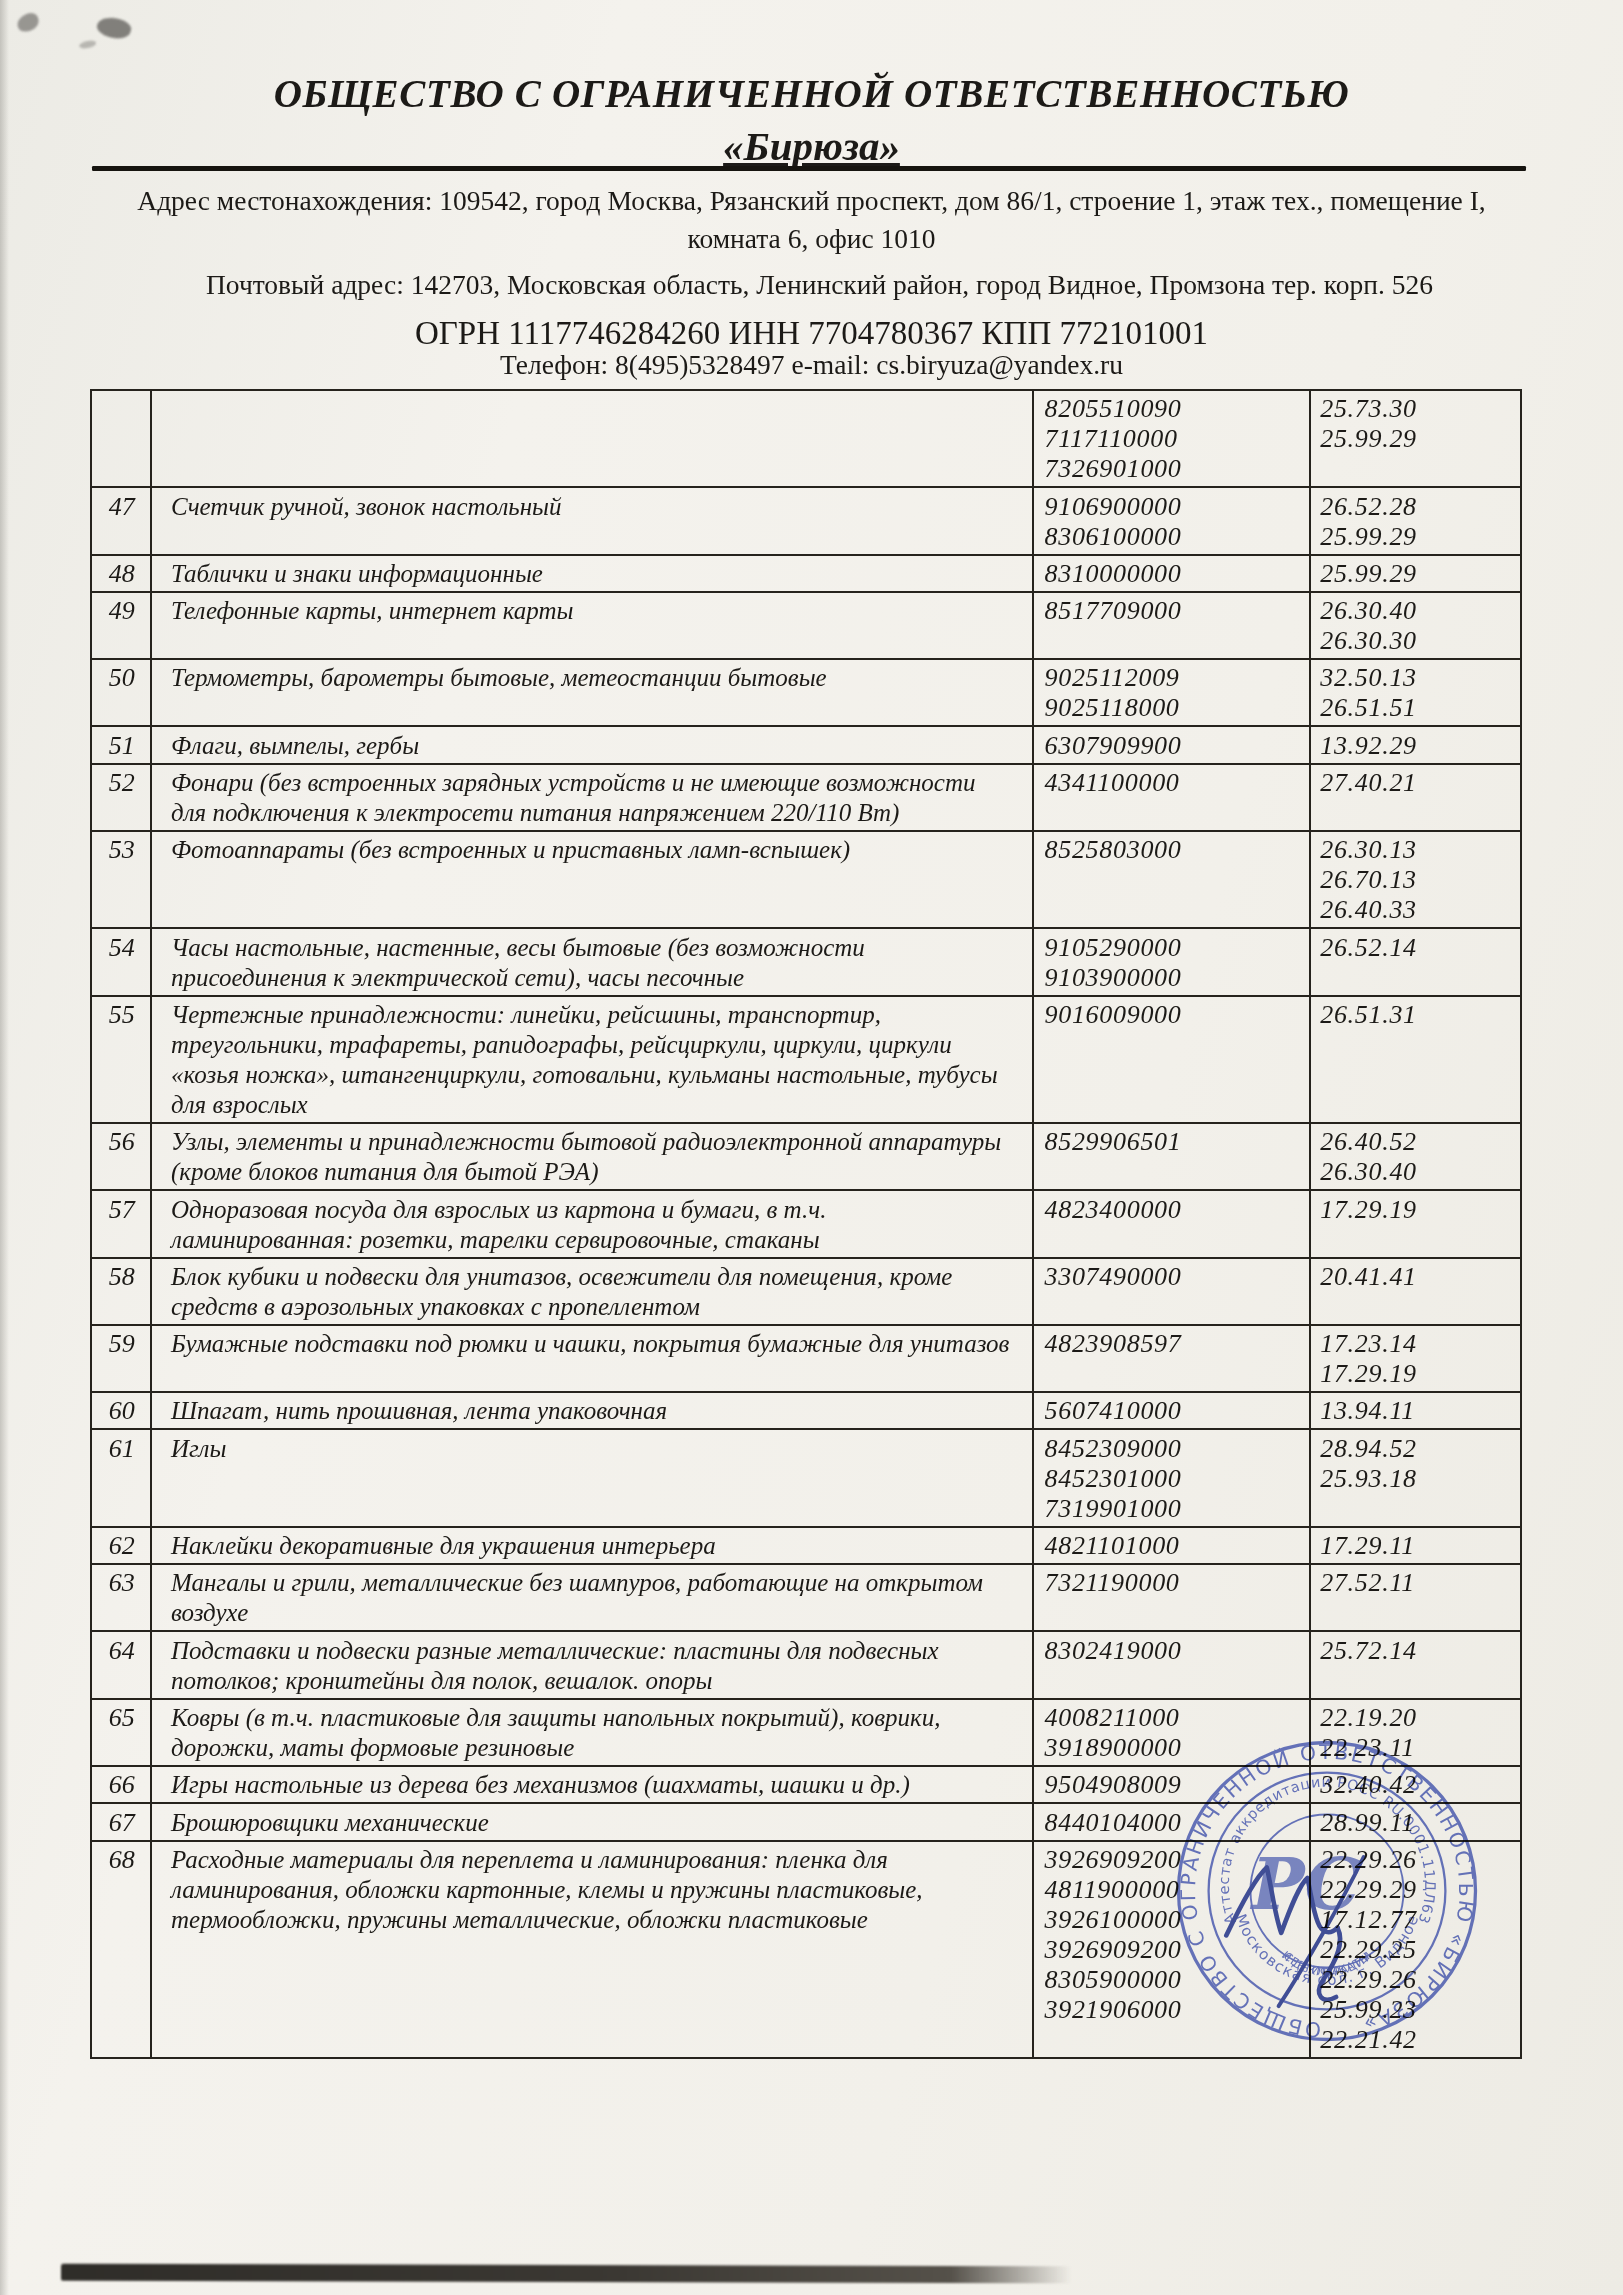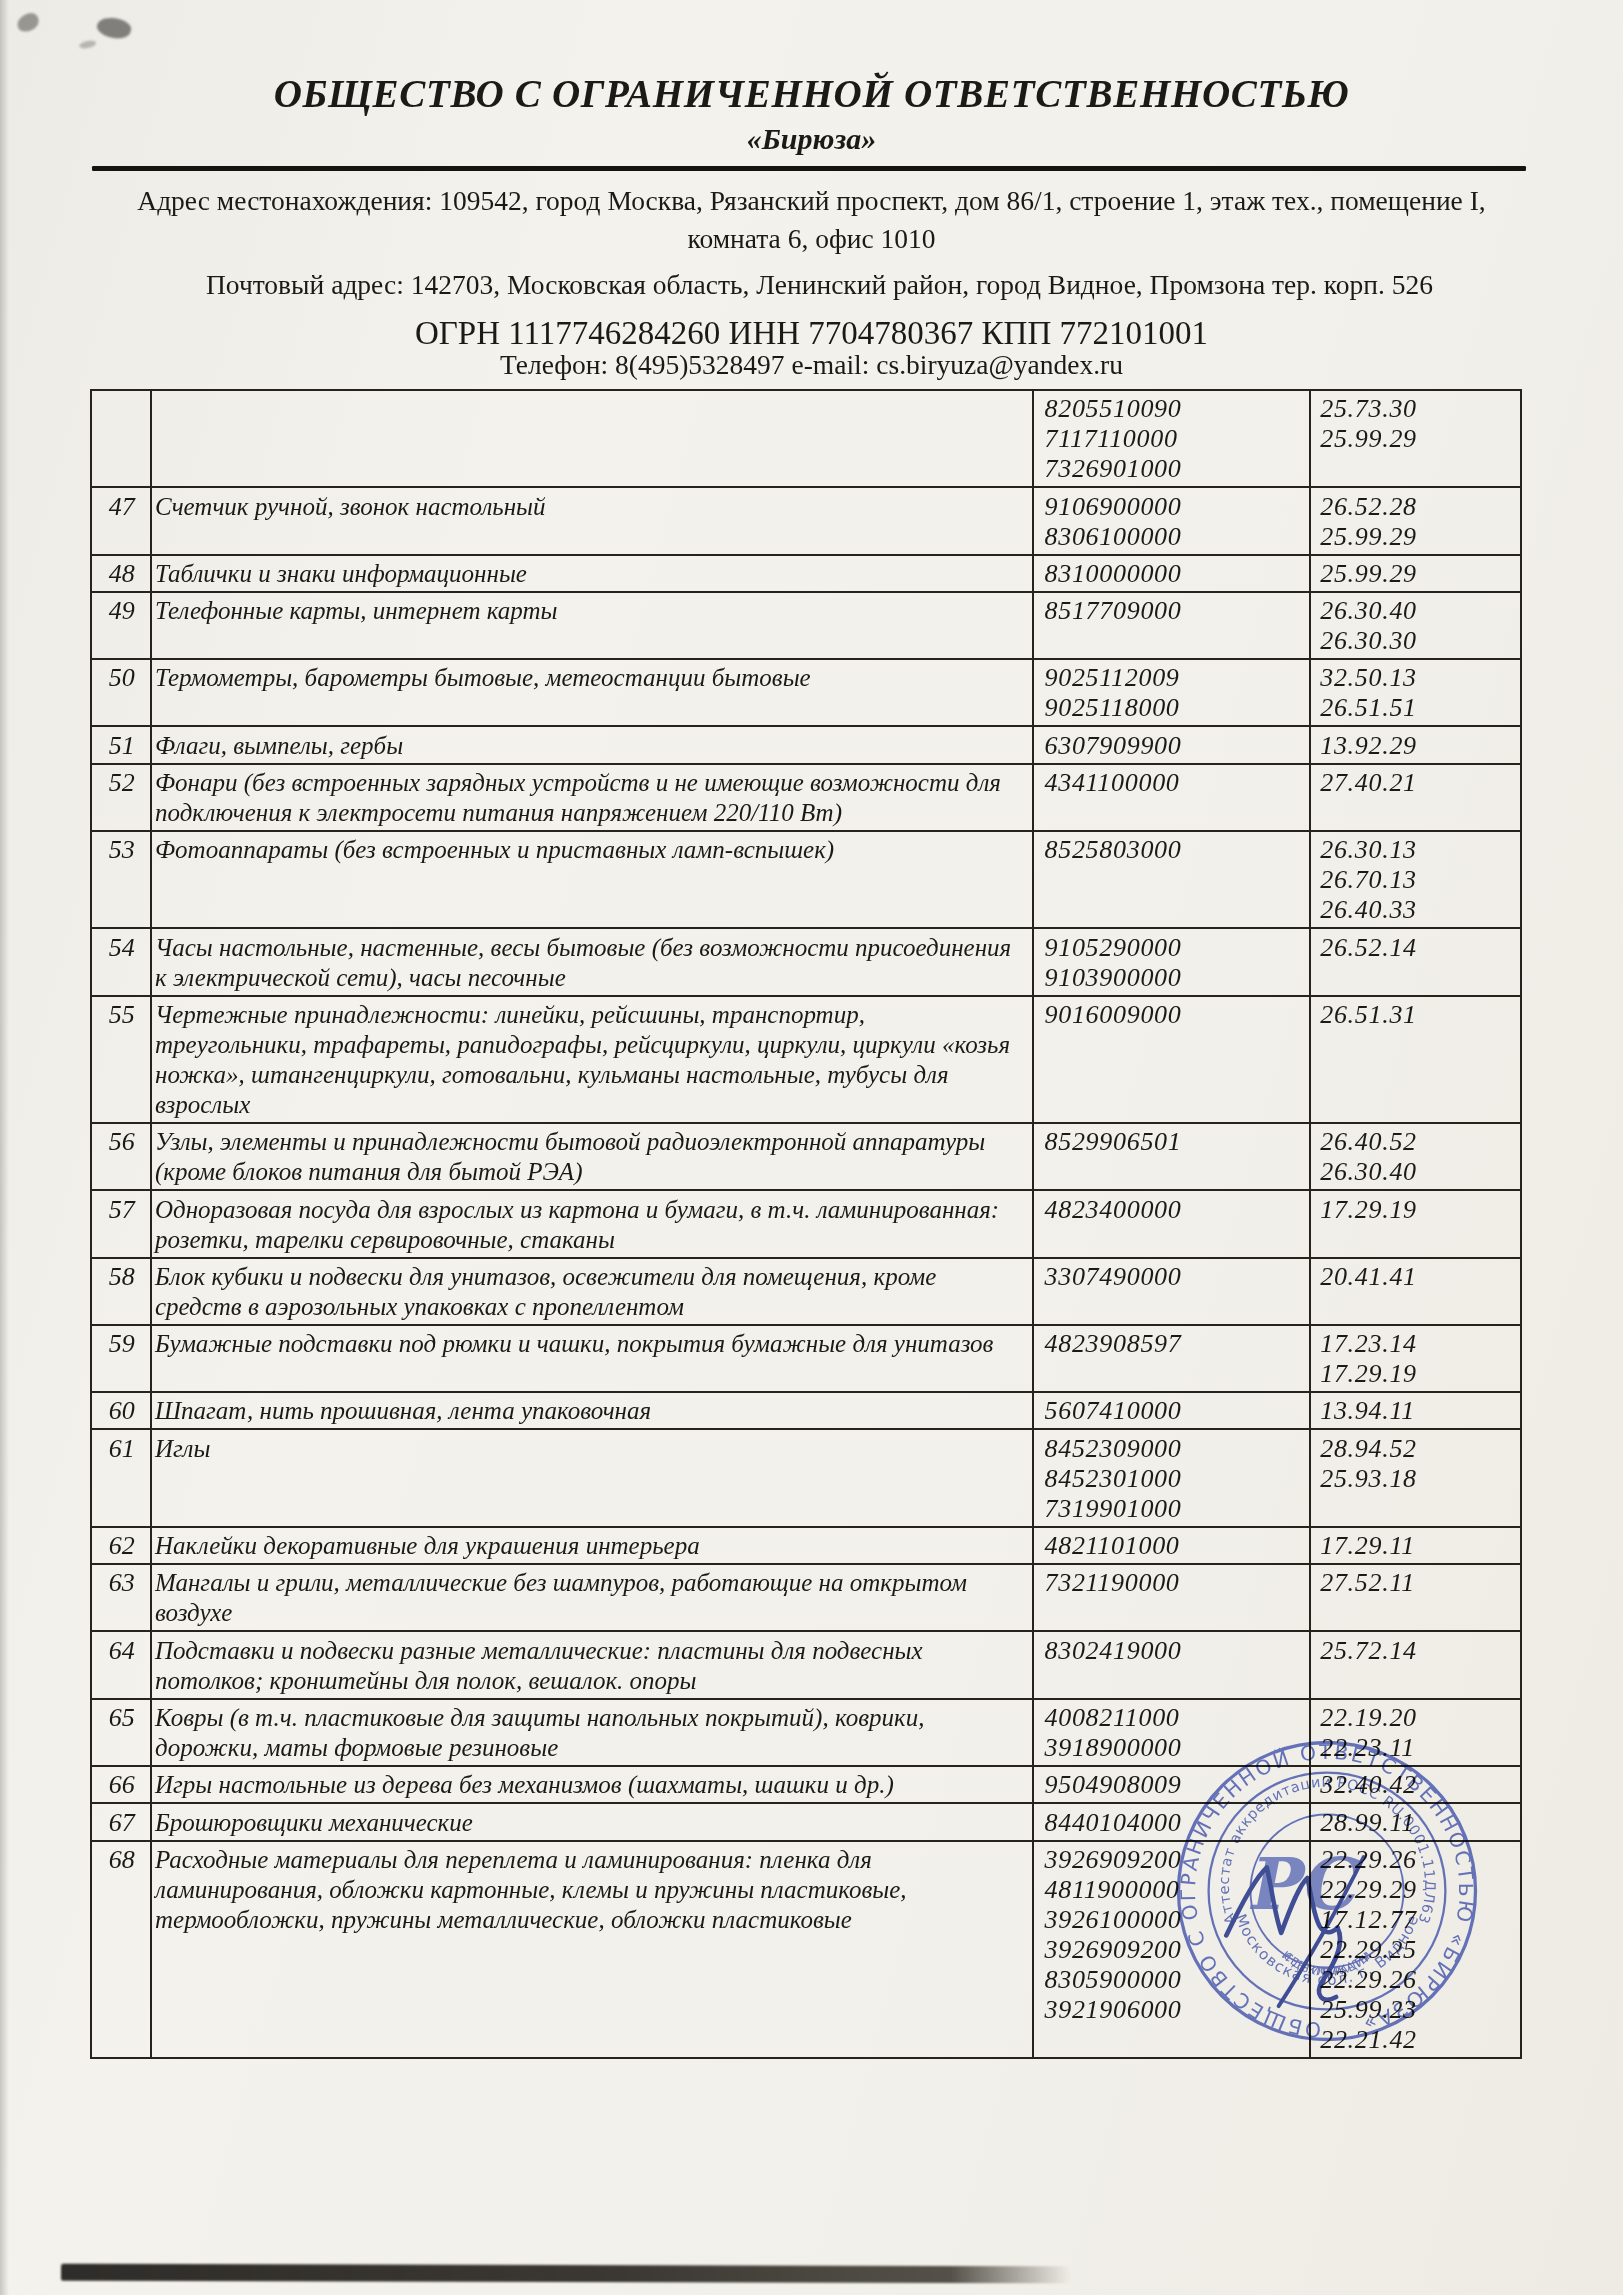--- a/index.html
+++ b/index.html
@@ -13,39 +13,39 @@
   }
   .page::before{
     content:"";position:absolute;left:0;top:0;width:9.2px;height:100%;
     background:linear-gradient(to right,rgba(120,118,112,.35),rgba(120,118,112,0));
   }
   
   .letterhead{position:absolute;left:0;top:0;width:1623px;text-align:center;}
   .title1{position:absolute;top:71px;left:0;width:100%;
     font-size:39px;font-weight:bold;font-style:italic;letter-spacing:0.7px;white-space:nowrap;}
   .title2{position:absolute;top:122px;left:0;width:100%;
-    font-size:30px;font-weight:bold;font-style:italic;}
+    font-size:41px;font-weight:bold;font-style:italic;text-decoration:underline;}
   .rule{position:absolute;top:166px;left:92px;width:1434px;height:4.6px;background:#16140f;border-radius:1.3px;}
   .addr1{position:absolute;top:182px;left:92px;width:1439px;margin:0;
     font-size:27.5px;line-height:38px;}
   .addr2{position:absolute;top:258px;left:46px;width:1531px;margin:8px;font-size:27.5px;line-height:37px;}
   .ogrn{position:absolute;top:315px;left:0;width:100%;margin:0;font-size:33px;}
   .phone{position:absolute;top:349px;left:0;width:100%;margin:0;font-size:27.5px;}
   
   .tbl-wrap{position:absolute;left:90px;top:389px;width:1430px;font-style:italic;}
   table{border-collapse:collapse;width:100%;table-layout:fixed;}
   td{
     border:solid #26231d;border-width:2.6px 2px;
     vertical-align:top;
     font-size:25px;line-height:30px;
     padding:3.3px 10.5px 2px 10.5px;
     overflow:hidden;
   }
   td.num{text-align:center;padding-left:3px;padding-right:1.3px;font-size:26px;}
-  td.desc{padding-left:3px;padding-right:17px;}
+  td.desc{padding-left:19px;padding-right:17px;}
   td.codes,td.cls{white-space:pre-line;font-size:26px;letter-spacing:0.7px;}
   td.cls{padding-left:9.2px;}
   
   .stamp{position:absolute;left:1170px;top:1734px;width:314px;height:314px;
     mix-blend-mode:multiply;opacity:.93;}
   .stamp text{fill:#5f6fc6;}
   .stamp .ring{stroke:#5f6fc6;fill:none;}
   .sig{stroke:#35469e;fill:none;stroke-linecap:round;stroke-linejoin:round;}
   
   .scan-band{position:absolute;left:61px;top:2265px;width:1011px;height:17px;border-radius:2.6px;

